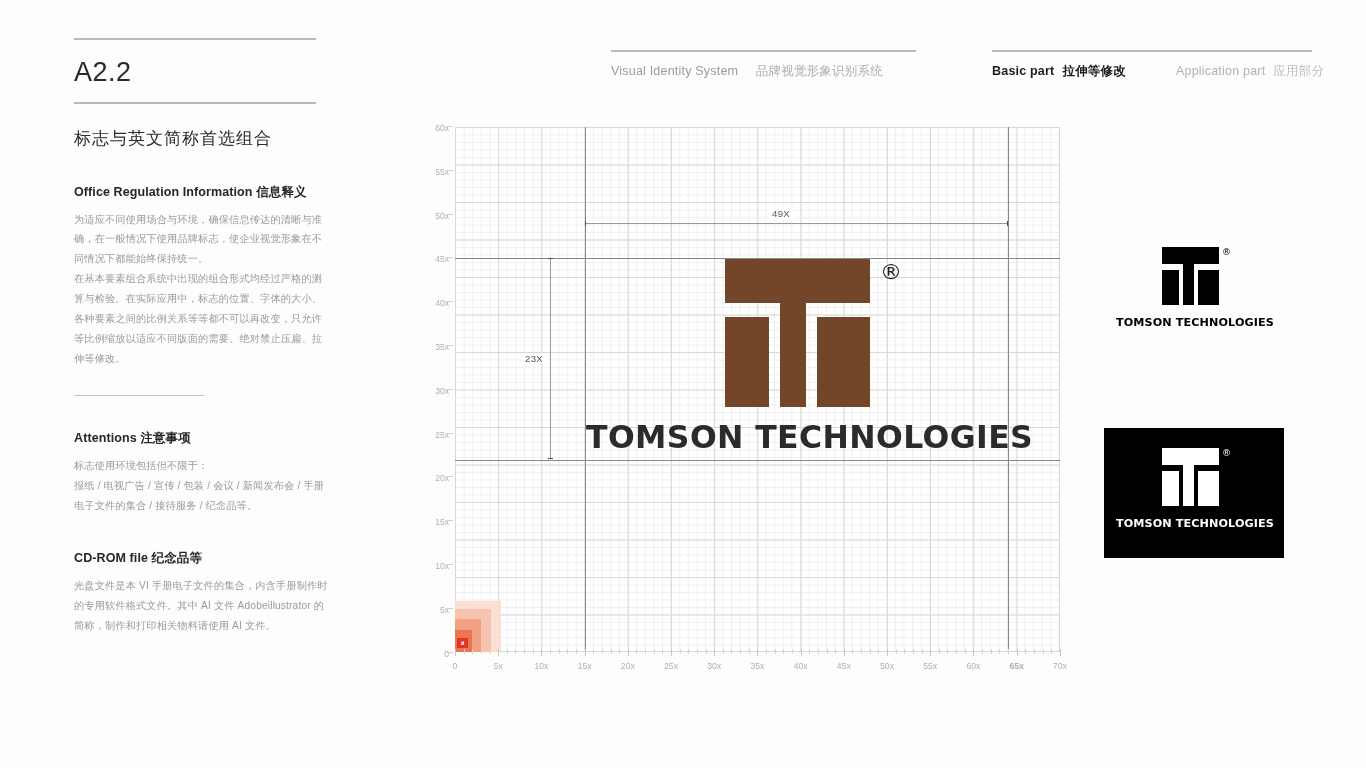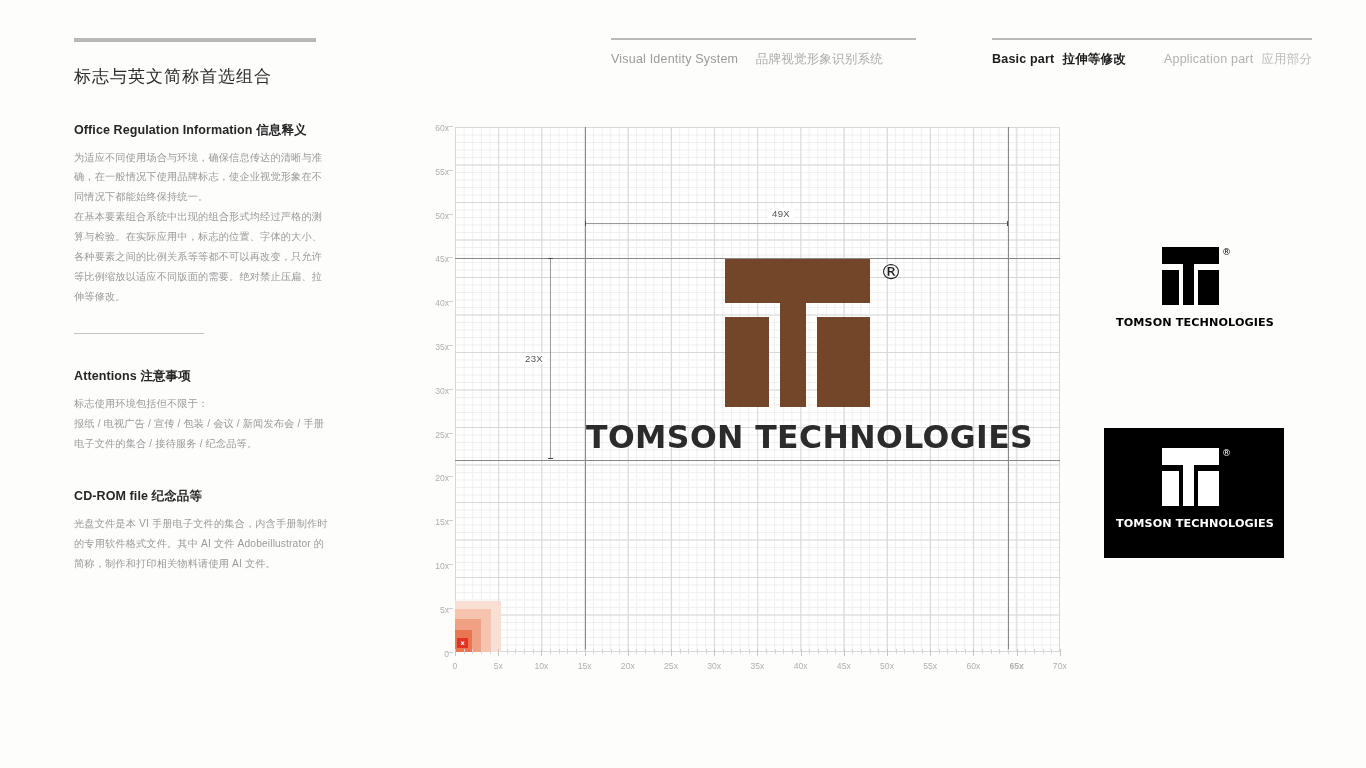--- a/index.html
+++ b/index.html
@@ -6,31 +6,31 @@
   body{
     width:1366px;height:768px;
     background:#fdfdfc;
     font-family:"Liberation Sans","DejaVu Sans",sans-serif;
     color:#333;
     overflow:hidden;
     position:relative;
   }
 
   
-  .header{position:absolute;top:0;left:0;width:1366px;height:100px;}
+  .header{position:absolute;top:12px;left:0;width:1366px;height:100px;}
   .hdr-group{position:absolute;}
   .hdr-rule{height:2px;background:#b9b9b9;width:100%;}
   .hdr-line{margin-top:11px;font-size:12.5px;letter-spacing:.2px;white-space:nowrap;}
   .hdr-a{position:absolute;left:611px;top:38px;width:305px;}
   .hdr-b{position:absolute;left:992px;top:38px;width:320px;}
   .hdr-en{color:#9b9b9b;}
   .hdr-cn{color:#adadad;margin-left:14px;}
   .hdr-b .strong-en{color:#1d1d1d;font-weight:bold;}
   .hdr-b .strong-cn{color:#1d1d1d;font-weight:bold;margin-left:8px;}
-  .hdr-b .dim-en{color:#b2b2b2;margin-left:38px;}
+  .hdr-b .dim-en{color:#b2b2b2;margin-left:50px;}
   .hdr-b .dim-cn{color:#bdbdbd;margin-left:8px;}
 
   
   .left{position:absolute;left:74px;top:38px;width:256px;}
   .rule-top{height:2px;background:#b9b9b9;width:242px;}
   .page-code{font-size:27px;color:#2a2a2a;letter-spacing:.5px;margin:17px 0 14px 0;font-weight:400;}
   .rule-mid{height:1.5px;background:#b7b7b7;width:242px;}
   .section-title-cn{font-size:17px;color:#2b2b2b;margin-top:23px;letter-spacing:1px;}
 
   .blk{margin-top:34px;}
@@ -126,20 +126,21 @@
   <div class="hdr-group hdr-b">
     <div class="hdr-rule"></div>
     <div class="hdr-line">
       <span class="strong-en">Basic part</span><span class="strong-cn">拉伸等修改</span><span class="dim-en">Application part</span><span class="dim-cn">应用部分</span>
     </div>
   </div>
 </div>
 
 <div class="left">
   <div class="rule-top"></div>
+  <div class="page-code">A2.2</div>
   <div class="rule-mid"></div>
   <div class="section-title-cn">标志与英文简称首选组合</div>
 
   <div class="blk">
     <div class="blk-head">
       <span>Office Regulation Information</span>
       <span class="cn">信息释义</span>
     </div>
     <div class="blk-body">
       <p>为适应不同使用场合与环境，确保信息传达的清晰与准确，在一般情况下使用品牌标志，使企业视觉形象在不同情况下都能始终保持统一。</p>

